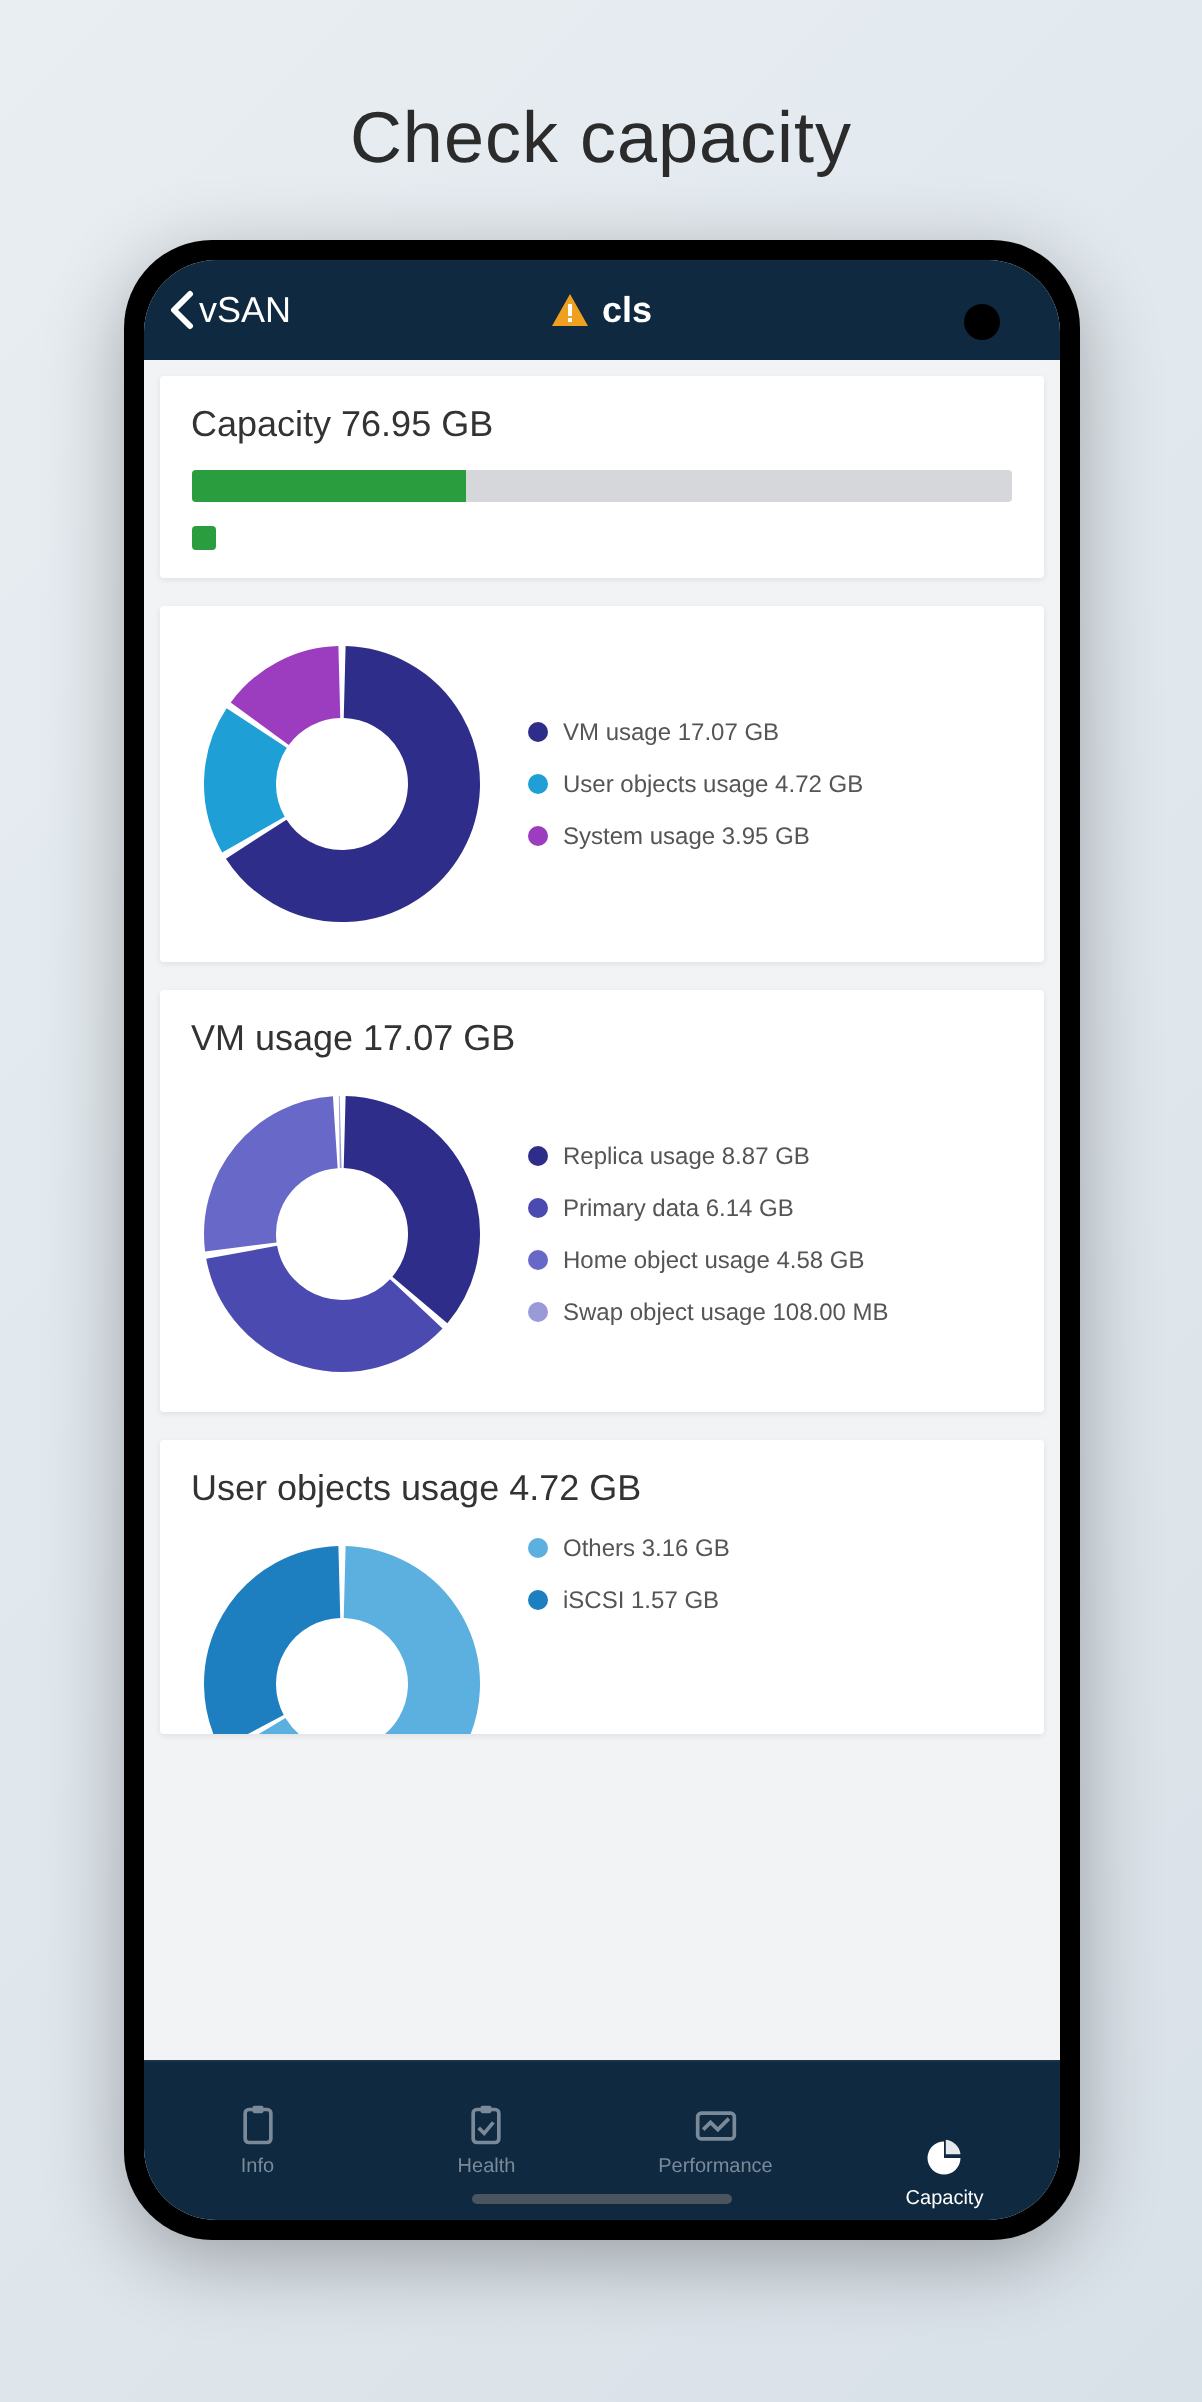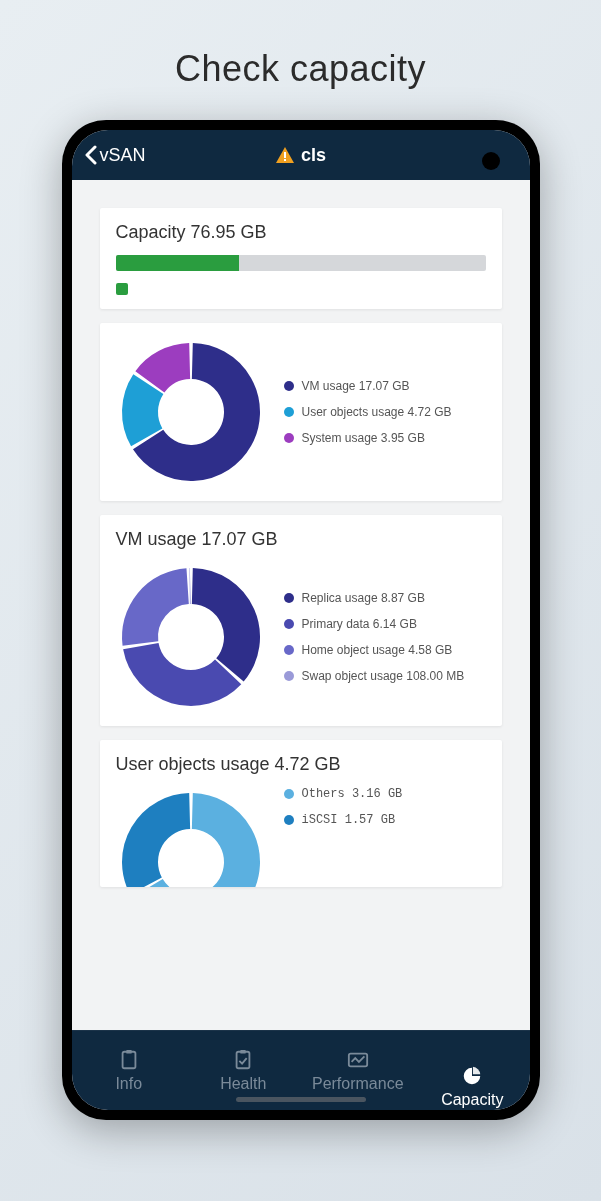--- a/index.html
+++ b/index.html
@@ -81,21 +81,21 @@
     display: flex;
     justify-content: center;
     align-items: center;
     pointer-events: none;
   }
   .warn-icon { margin-right: 6px; }
   .nav-title { font-size: 18px; color: #fff; font-weight: bold; }
   .content {
     flex: 1;
     background: #f2f3f4;
-    padding: 28px;
+    padding: 8px;
     overflow: hidden;
     display: flex;
     flex-direction: column;
     gap: 14px;
   }
   .card {
     background: #fff;
     border-radius: 2px;
     padding: 14px 16px;
     box-shadow: 0 1px 3px rgba(0,0,0,0.08);
@@ -150,35 +150,35 @@
   }
   .legend-col .legend-row { font-size: 12px; }
   .dot {
     width: 10px;
     height: 10px;
     border-radius: 50%;
     margin-right: 8px;
     flex-shrink: 0;
   }
   .card-user { padding-bottom: 0; overflow: hidden; }
-  .user-chart-row { height: 100px; overflow: hidden; align-items: flex-start; font-family: Liberation Mono, monospace; }
+  .user-chart-row { height: 100px; overflow: hidden; align-items: flex-start; }
   .bottom-tabs {
     background: #0f2940;
     height: 80px;
     display: flex;
     border-top: 1px solid rgba(255,255,255,0.05);
   }
   .tab {
     flex: 1;
     display: flex;
     flex-direction: column;
     align-items: center;
     justify-content: center;
     color: #7a8a99;
-    font-size: 16px;
+    font-size: 10px;
     gap: 4px;
   }
   .tab.active { color: #fff; margin-top: 32px; }
   .tab-icon { width: 22px; height: 22px; }
   .home-indicator {
     position: absolute;
     bottom: 8px;
     left: 50%;
     transform: translateX(-50%);
     width: 130px;

